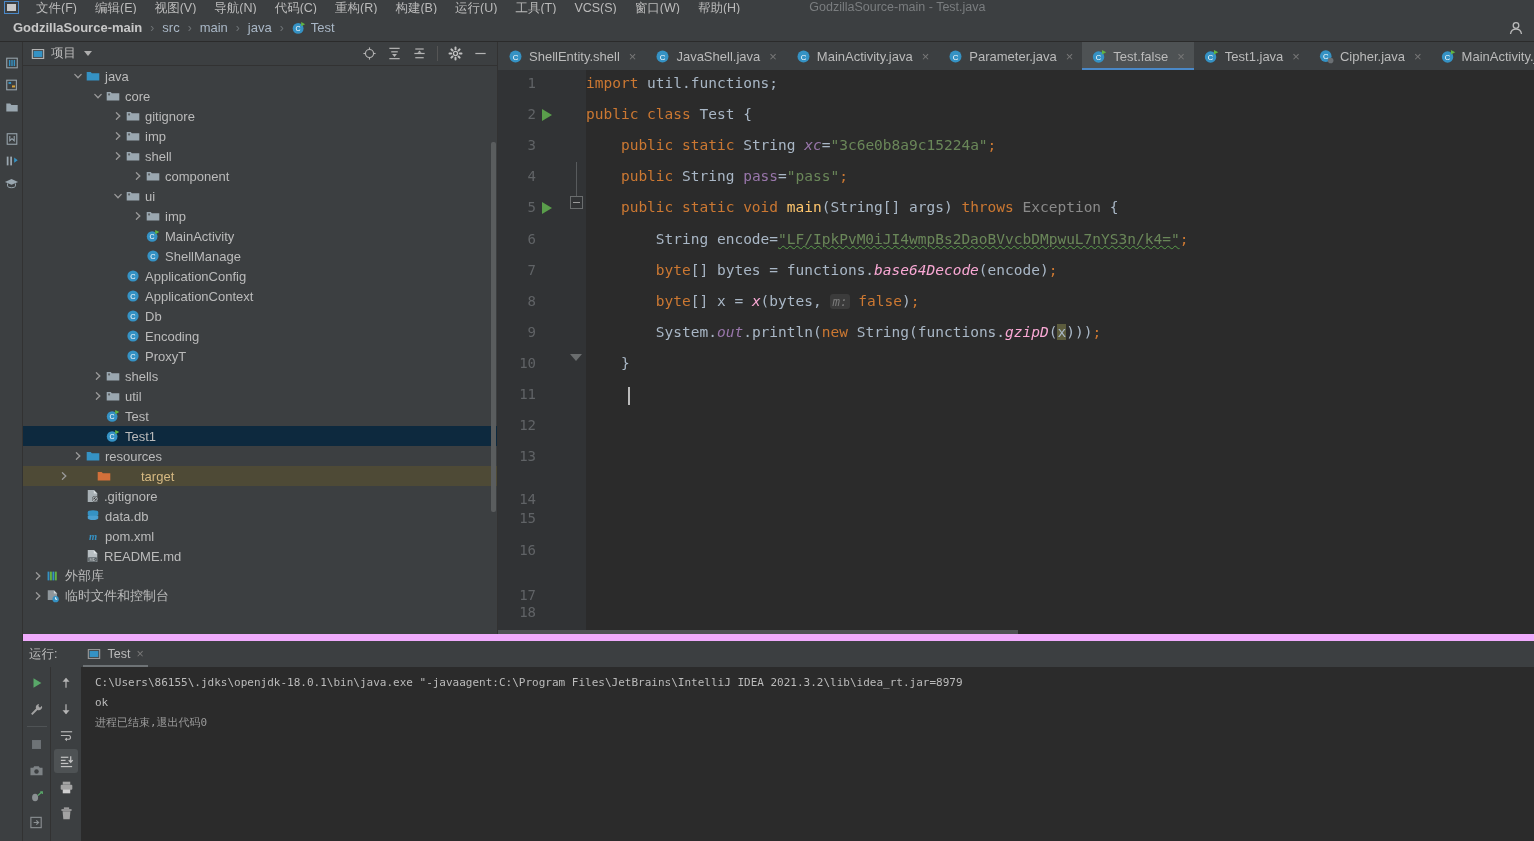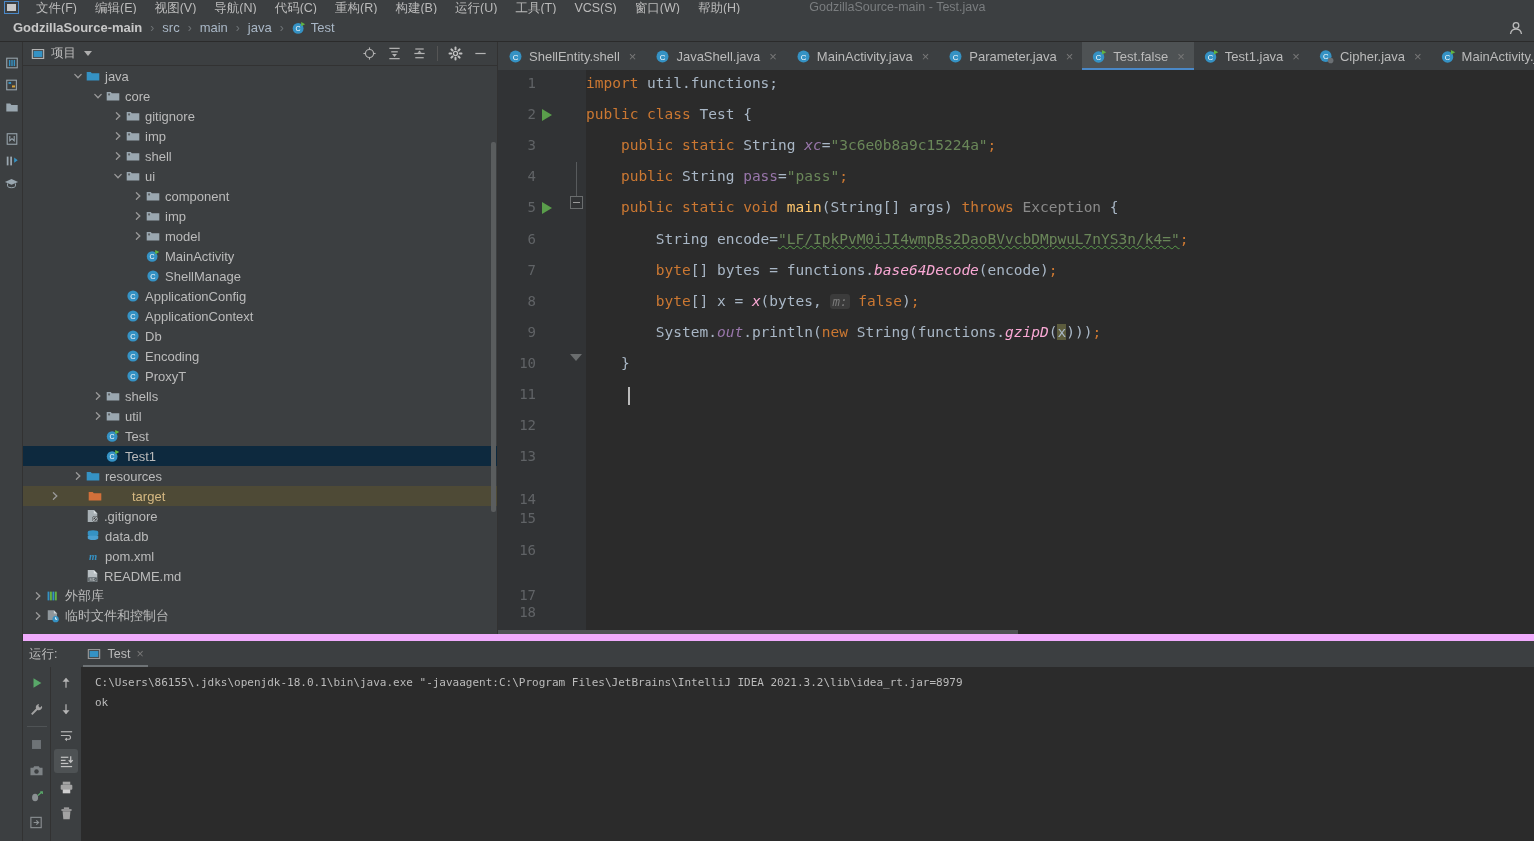--- a/index.html
+++ b/index.html
@@ -479,75 +479,61 @@
             </svg>
           </span>
           <span class="ico">
             <svg width="14" height="12" viewBox="0 0 16 13">
               <path d="M0.8 1.8 h4.6 l1.3 1.6 h8.5 v8.2 h-14.4 Z" fill="#9aa7b0"></path>
               <rect x="2.4" y="3.6" width="2.2" height="2.2" fill="#5a5f62"></rect>
             </svg>
           </span>
           <span class="lbl">shell</span>
         </div>
-        <div class="trow" style="padding-left: 90px;">
-          <span class="arrow">
-            <svg width="10" height="10" viewBox="0 0 10 10">
-              <path d="M1.8 3.4 L5 6.8 L8.2 3.4" fill="none" stroke="#9a9a9a" stroke-width="1.3" stroke-linecap="round"></path>
+        <div class="trow" style="padding-left: 110px;">
+          <span class="arrow">
+            <svg width="10" height="10" viewBox="0 0 10 10">
+              <path d="M3.4 1.8 L6.8 5 L3.4 8.2" fill="none" stroke="#9a9a9a" stroke-width="1.3" stroke-linecap="round"></path>
             </svg>
           </span>
           <span class="ico">
             <svg width="14" height="12" viewBox="0 0 16 13">
               <path d="M0.8 1.8 h4.6 l1.3 1.6 h8.5 v8.2 h-14.4 Z" fill="#9aa7b0"></path>
               <rect x="2.4" y="3.6" width="2.2" height="2.2" fill="#5a5f62"></rect>
             </svg>
           </span>
-          <span class="lbl">ui</span>
-        </div>
-        <div class="trow" style="padding-left: 110px;">
-          <span class="arrow">
-            <svg width="10" height="10" viewBox="0 0 10 10">
-              <path d="M3.4 1.8 L6.8 5 L3.4 8.2" fill="none" stroke="#9a9a9a" stroke-width="1.3" stroke-linecap="round"></path>
+          <span class="lbl">component</span>
+        </div>
+        <div class="trow" style="padding-left: 90px;">
+          <span class="arrow">
+            <svg width="10" height="10" viewBox="0 0 10 10">
+              <path d="M1.8 3.4 L5 6.8 L8.2 3.4" fill="none" stroke="#9a9a9a" stroke-width="1.3" stroke-linecap="round"></path>
             </svg>
           </span>
           <span class="ico">
             <svg width="14" height="12" viewBox="0 0 16 13">
               <path d="M0.8 1.8 h4.6 l1.3 1.6 h8.5 v8.2 h-14.4 Z" fill="#9aa7b0"></path>
               <rect x="2.4" y="3.6" width="2.2" height="2.2" fill="#5a5f62"></rect>
             </svg>
           </span>
-          <span class="lbl">component</span>
+          <span class="lbl">ui</span>
         </div>
         <div class="trow" style="padding-left: 110px;">
           <span class="arrow">
             <svg width="10" height="10" viewBox="0 0 10 10">
               <path d="M3.4 1.8 L6.8 5 L3.4 8.2" fill="none" stroke="#9a9a9a" stroke-width="1.3" stroke-linecap="round"></path>
             </svg>
           </span>
           <span class="ico">
             <svg width="14" height="12" viewBox="0 0 16 13">
               <path d="M0.8 1.8 h4.6 l1.3 1.6 h8.5 v8.2 h-14.4 Z" fill="#9aa7b0"></path>
               <rect x="2.4" y="3.6" width="2.2" height="2.2" fill="#5a5f62"></rect>
             </svg>
           </span>
           <span class="lbl">imp</span>
-        </div>
-        <div class="trow" style="padding-left: 110px;">
-          <span class="arrow">
-            <svg width="10" height="10" viewBox="0 0 10 10">
-              <path d="M3.4 1.8 L6.8 5 L3.4 8.2" fill="none" stroke="#9a9a9a" stroke-width="1.3" stroke-linecap="round"></path>
-            </svg>
-          </span>
-          <span class="ico">
-            <svg width="14" height="12" viewBox="0 0 16 13">
-              <path d="M0.8 1.8 h4.6 l1.3 1.6 h8.5 v8.2 h-14.4 Z" fill="#9aa7b0"></path>
-              <rect x="2.4" y="3.6" width="2.2" height="2.2" fill="#5a5f62"></rect>
-            </svg>
-          </span>
-          <span class="lbl">model</span>
         </div>
         <div class="trow" style="padding-left: 110px;">
           <span class="arrow none"></span>
           <span class="ico">
             <svg width="14" height="14" viewBox="0 0 16 16">
               <circle cx="7" cy="8.6" r="6.1" fill="#3592c4"></circle>
               <text x="7" y="11.6" font-size="8" fill="#ffffff" text-anchor="middle" font-family="Liberation Sans, sans-serif">C</text>
               <path d="M10.6 1.1 L15.2 3.5 L10.6 5.9 Z" fill="#62b543"></path>
             </svg>
           </span>
@@ -669,21 +655,21 @@
               <path d="M3.4 1.8 L6.8 5 L3.4 8.2" fill="none" stroke="#9a9a9a" stroke-width="1.3" stroke-linecap="round"></path>
             </svg>
           </span>
           <span class="ico">
             <svg width="14" height="12" viewBox="0 0 16 13">
               <path d="M0.8 1.8 h4.6 l1.3 1.6 h8.5 v8.2 h-14.4 Z" fill="#3592c4"></path>
             </svg>
           </span>
           <span class="lbl">resources</span>
         </div>
-        <div class="trow tgt" style="padding-left: 27px; gap: 25px;">
+        <div class="trow tgt" style="padding-left: 36px; gap: 25px;">
           <span class="arrow">
             <svg width="10" height="10" viewBox="0 0 10 10">
               <path d="M3.4 1.8 L6.8 5 L3.4 8.2" fill="none" stroke="#9a9a9a" stroke-width="1.3" stroke-linecap="round"></path>
             </svg>
           </span>
           <span class="ico">
             <svg width="14" height="12" viewBox="0 0 16 13">
               <path d="M0.8 1.8 h4.6 l1.3 1.6 h8.5 v8.2 h-14.4 Z" fill="#d2703a"></path>
             </svg>
           </span>
@@ -985,16 +971,17 @@
           <rect x="2.6" y="3.4" width="10.8" height="1.8" fill="#a3a3a3"></rect>
           <path d="M3.8 5.6 h8.4 l-0.8 8.6 h-6.8 Z" fill="#a3a3a3"></path>
         </svg>
       </div>
     </div>
 
     <div class="console">
       <div class="cl">C:\Users\86155\.jdks\openjdk-18.0.1\bin\java.exe "-javaagent:C:\Program Files\JetBrains\IntelliJ IDEA 2021.3.2\lib\idea_rt.jar=8979</div>
       <div class="cl">ok</div>
       <div class="cl"></div>
+      <div class="cl dim">进程已结束,退出代码0</div>
     </div>
   </div>
 
 </div>
 
 </body></html>

